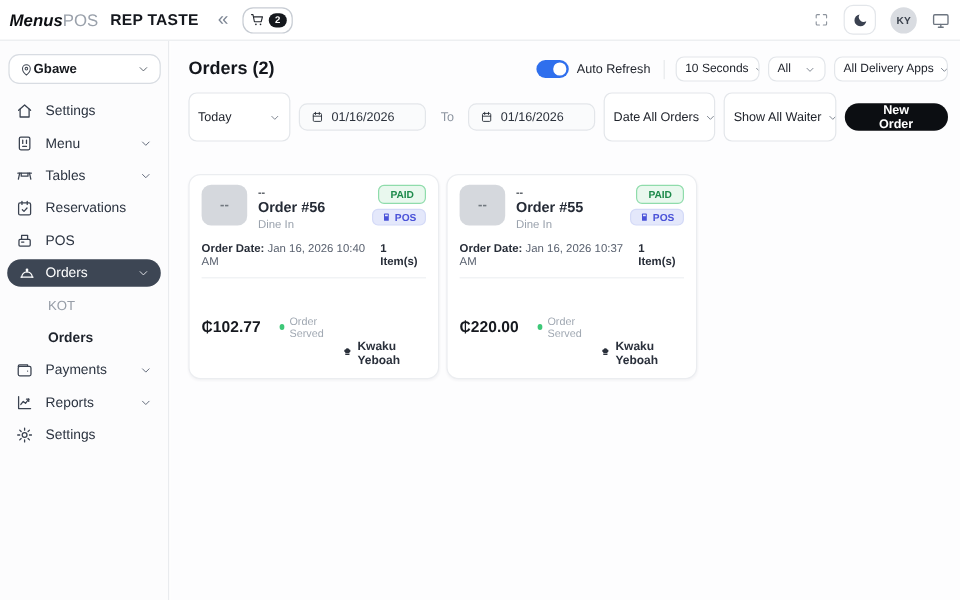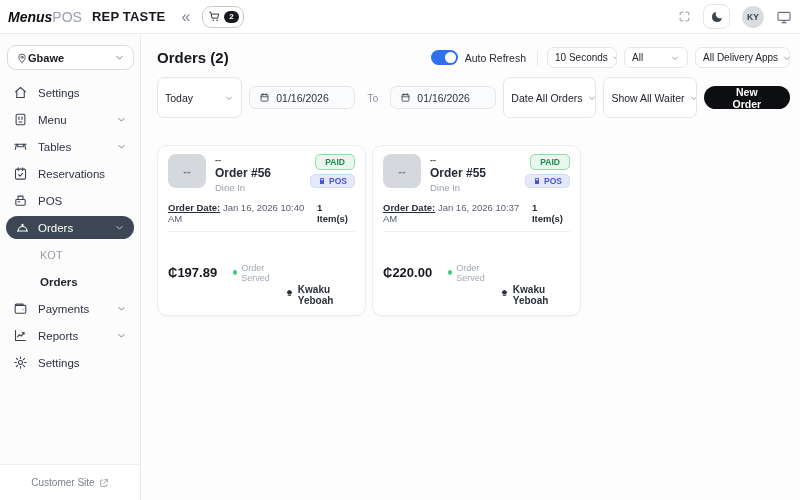--- a/index.html
+++ b/index.html
@@ -59,21 +59,21 @@
   .page-title { font-size:15px; font-weight:800; color:#14171d; }
   .hdr-right { margin-left:auto; display:flex; align-items:center; gap:7px; }
   .toggle { width:27px; height:15px; border-radius:8px; background:#2f6fed; position:relative; cursor:pointer; flex:none; }
   .toggle .knob { position:absolute; top:2px; right:2px; width:11px; height:11px; border-radius:50%; background:#fff; }
   .auto-label { font-size:10.5px; font-weight:500; color:#23272f; margin-right:2px; }
   .vdiv { width:1px; height:16px; background:#e7e9ec; margin:0 2px; }
   .select { display:flex; align-items:center; justify-content:space-between; background:#fff;
             border:1px solid #e3e6ea; border-radius:7px; font-size:10px; color:#20242c;
             padding:0 7px; height:21px; cursor:pointer; white-space:nowrap; overflow:hidden; }
   .select .chev { width:10px; height:10px; color:#6a7280; flex:none; margin-left:4px; }
-  .w-int { width:70px; } .w-all { width:64px; } .w-apps { width:95px; }
+  .w-int { width:70px; } .w-all { width:48px; } .w-apps { width:95px; }
 
   .filter-row { display:flex; align-items:center; padding:9px 10px 0 15px; gap:7px; }
   .filter-row .select { height:41px; font-size:10.5px; }
   .w-today { width:86px; }
   .date-field { display:flex; align-items:center; gap:6px; background:#fafbfc; border:1px solid #e3e6ea;
                 border-radius:7px; height:23px; padding:0 9px; width:107px; font-size:10.5px; color:#2c323c; cursor:pointer; }
   .date-field svg { width:11px; height:11px; color:#2c323c; flex:none; }
   .to-label { font-size:10.5px; color:#8d95a1; padding:0 5px; }
   .w-orders { width:94px; } .w-waiter { width:94px; }
   .new-order { margin-left:auto; height:23px; padding:0 17px; border:none; border-radius:13px;
@@ -92,21 +92,21 @@
   .ord-num { font-size:12px; font-weight:600; color:#252b36; line-height:1.3; }
   .ord-type { font-size:9.5px; color:#9aa2ad; line-height:1.4; }
   .badges { margin-left:auto; display:flex; flex-direction:column; align-items:flex-end; gap:4px; }
   .badge-paid { font-size:8.5px; font-weight:700; color:#1d8a4b; background:#e9f8ee; border:1px solid #8fdcab;
                 border-radius:5px; padding:2.5px 9px; line-height:1; }
   .badge-pos { font-size:8.5px; font-weight:700; color:#4a52d8; background:#e4e8fb; border:1px solid #d4daf7;
                border-radius:5px; padding:2px 7px; line-height:1; display:flex; align-items:center; gap:3px; }
   .badge-pos svg { width:8px; height:8px; display:block; }
   .meta-row { display:flex; align-items:center; margin-top:7px; font-size:9.5px; }
   .meta-date { color:#5a6270; }
-  .meta-date b { color:#272d38; font-weight:700;text-decoration:underline; }
+  .meta-date b { color:#272d38; font-weight:700; }
   .meta-items { margin-left:auto; font-weight:700; color:#272d38; font-size:9.5px; }
   .card-div { border-top:1px solid #eef0f3; margin-top:7px; }
   .card-foot { display:flex; align-items:center; margin-top:8px; }
   .price { font-size:13px; font-weight:800; color:#16191f; }
   .status { display:flex; align-items:center; gap:4px; margin-left:16px; }
   .status .dot { width:5px; height:5px; border-radius:50%; background:#3ec878; }
   .status .st-txt { font-size:9px; color:#a0a8b2; }
   .waiter { margin-left:auto; display:flex; align-items:center; gap:4px;margin-top:44px; }
   .waiter svg { width:11px; height:11px; }
   .waiter .w-txt { font-size:10px; font-weight:600; color:#2a303b; }
@@ -254,28 +254,20 @@
     </div>
     <div class="nav-item">
       <svg class="ic mi" viewBox="0 0 24 24">
         <circle cx="12" cy="12" r="3.2"></circle>
         <path d="M12 2.8v2.7M12 18.5v2.7M2.8 12h2.7M18.5 12h2.7M5.5 5.5l1.9 1.9M16.6 16.6l1.9 1.9M18.5 5.5l-1.9 1.9M7.4 16.6l-1.9 1.9"></path>
       </svg>
       <span>Settings</span>
     </div>
   </nav>
 
-  <div class="side-footer">
-    <span>Customer Site</span>
-    <svg class="ic" viewBox="0 0 24 24">
-      <path d="M9 5H5.8A1.8 1.8 0 0 0 4 6.8v11.4A1.8 1.8 0 0 0 5.8 20h11.4a1.8 1.8 0 0 0 1.8-1.8V15"></path>
-      <path d="M14 4h6v6"></path>
-        <path d="M20 4l-9 9"></path>
-    </svg>
-  </div>
 </aside>
 
 <main class="main">
 
   <div class="main-header">
     <h1 class="page-title">Orders (2)</h1>
     <div class="hdr-right">
       <div class="toggle">
           <div class="knob"></div>
         </div>
@@ -363,21 +355,21 @@
             <span>POS</span>
           </span>
         </div>
       </div>
       <div class="meta-row">
         <span class="meta-date"><b>Order Date:</b> <span>Jan 16, 2026 10:40 AM</span></span>
         <span class="meta-items">1 Item(s)</span>
       </div>
       <div class="card-div"></div>
       <div class="card-foot">
-        <span class="price">₵197.89</span>
+        <span class="price">₵102.77</span>
         <span class="status">
           <span class="dot"></span>
           <span class="st-txt">Order Served</span>
         </span>
         <span class="waiter">
           <svg viewBox="0 0 24 24">
             <path d="M7.3 9.4a3.1 3.1 0 0 1 .5-6.1 4.4 4.4 0 0 1 8.4 0 3.1 3.1 0 0 1 .5 6.1V12h-9.4zM7.3 13.5h9.4v2h-9.4z" fill="#2a303b"></path>
           </svg>
           <span class="w-txt">Kwaku Yeboah</span>
         </span>

